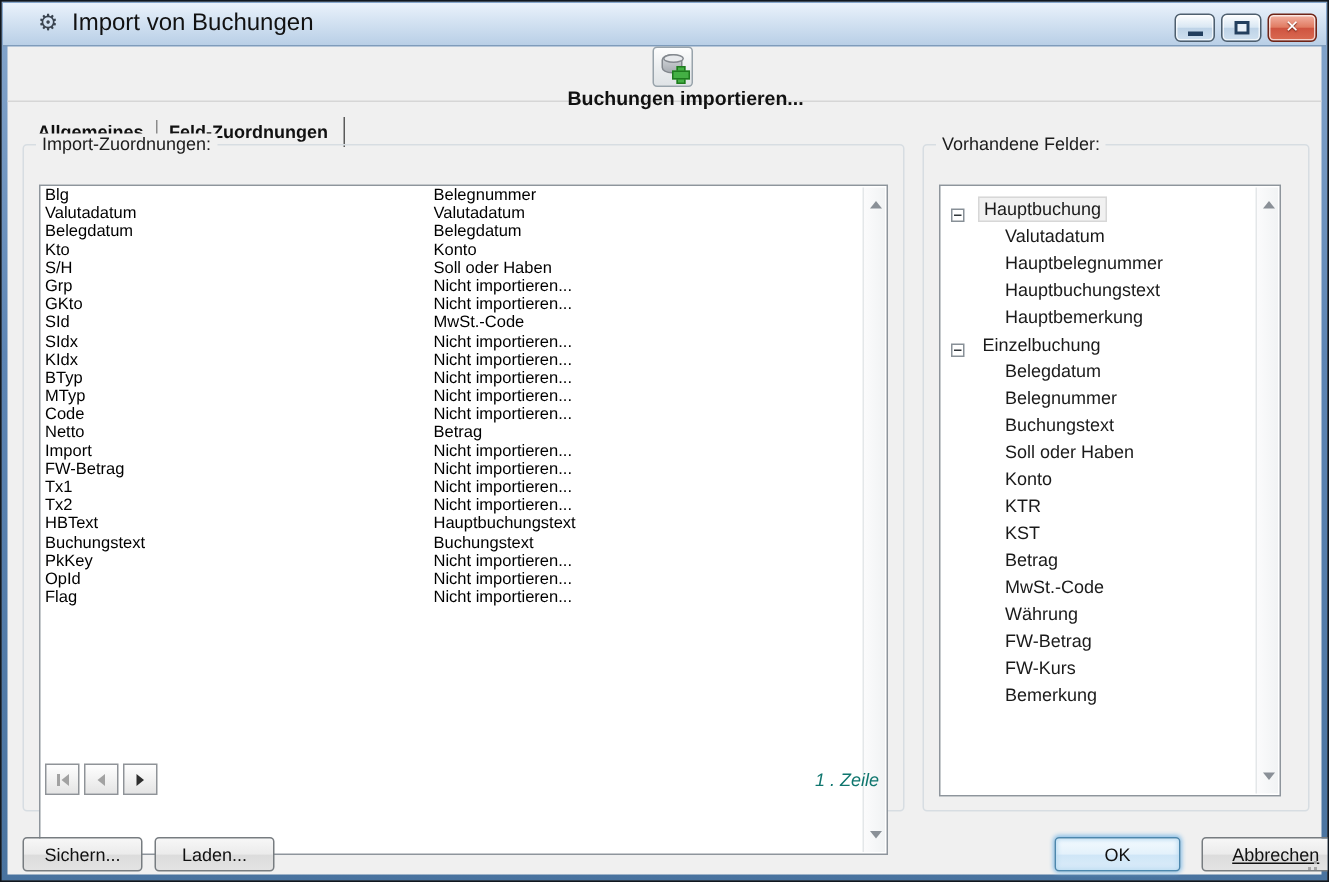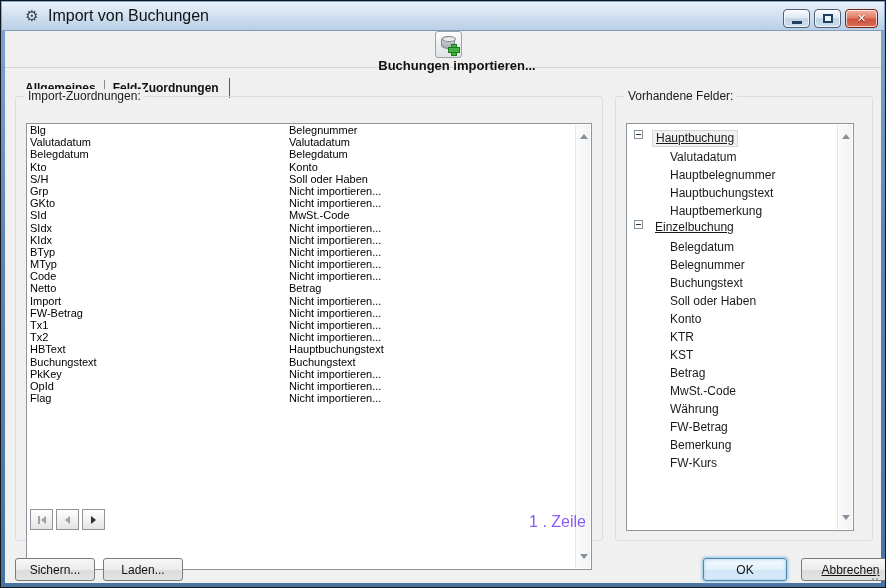--- a/index.html
+++ b/index.html
@@ -64,25 +64,25 @@
   .arr{position:absolute;left:4px;width:0;height:0;}
   .arr-up{top:9px;border-left:4px solid transparent;border-right:4px solid transparent;border-bottom:5px solid #8a9097;}
   .arr-dn{bottom:9px;border-left:4px solid transparent;border-right:4px solid transparent;border-top:5px solid #8a9097;}
   
   .nav{position:absolute;left:14px;top:412px;display:flex;gap:3px;}
   .nav-btn{width:23px;height:21px;border:1px solid #8f9398;background:linear-gradient(180deg,#fefefe,#efefef 60%,#e4e4e4);
     display:flex;align-items:center;justify-content:center;gap:1px;}
   .bar{width:2px;height:8px;background:#a2a2a2;}
   .tri-l{width:0;height:0;border-top:4px solid transparent;border-bottom:4px solid transparent;border-right:5px solid #a2a2a2;}
   .tri-r{width:0;height:0;border-top:4px solid transparent;border-bottom:4px solid transparent;border-left:5px solid #2e2e2e;}
-  .status{position:absolute;right:16px;top:416px;font-size:16px;color:#8b5cf6;}
+  .status{position:absolute;right:16px;top:416px;font-size:12px;color:#0f766e;font-style:italic;}
   
   .treebox{position:absolute;left:10px;top:26px;width:228px;height:408px;background:#fff;
     border:1px solid #8e959c;overflow:hidden;font-size:12px;color:#1a1a1a;padding-top:6px;}
-  .tree-parent{display:flex;align-items:flex-start;height:18px;padding-left:7px;white-space:nowrap;text-decoration:underline;}
+  .tree-parent{display:flex;align-items:flex-end;height:18px;padding-left:7px;white-space:nowrap;}
   .minus{width:9px;height:9px;border:1px solid #889097;background:#fff;position:relative;margin-right:9px;flex:0 0 auto;}
   .minus:after{content:"";position:absolute;left:1px;top:3px;width:5px;height:1px;background:#31363b;}
   .tree-label{padding:0 3px;line-height:15px;}
   .tree-label.sel{background:#f1f1f1;border:1px solid #d7d7d7;}
   .tree-child{height:18px;line-height:18px;padding-left:43px;white-space:nowrap;}
   
   .btn{position:absolute;height:23px;border:1px solid #777c80;border-radius:3px;
     background:linear-gradient(180deg,#f7f7f7,#ebebeb 50%,#dcdcdc 52%,#e3e3e3);
     font-size:12px;color:#111;display:flex;align-items:center;justify-content:center;
     font-family:"Liberation Sans","DejaVu Sans",sans-serif;}
@@ -278,22 +278,22 @@
           <div class="tree-child">Belegnummer</div>
           <div class="tree-child">Buchungstext</div>
           <div class="tree-child">Soll oder Haben</div>
           <div class="tree-child">Konto</div>
           <div class="tree-child">KTR</div>
           <div class="tree-child">KST</div>
           <div class="tree-child">Betrag</div>
           <div class="tree-child">MwSt.-Code</div>
           <div class="tree-child">Währung</div>
           <div class="tree-child">FW-Betrag</div>
+          <div class="tree-child">FW-Kurs</div>
           <div class="tree-child">Bemerkung</div>
-          <div class="tree-child">FW-Kurs</div>
         </div>
     </div>
 
     <button class="btn btn-save">Sichern...</button>
     <button class="btn btn-load">Laden...</button>
     <button class="btn btn-ok">OK</button>
     <button class="btn btn-cancel">Abbrechen</button>
 
     <div class="grip">
         <i></i>

